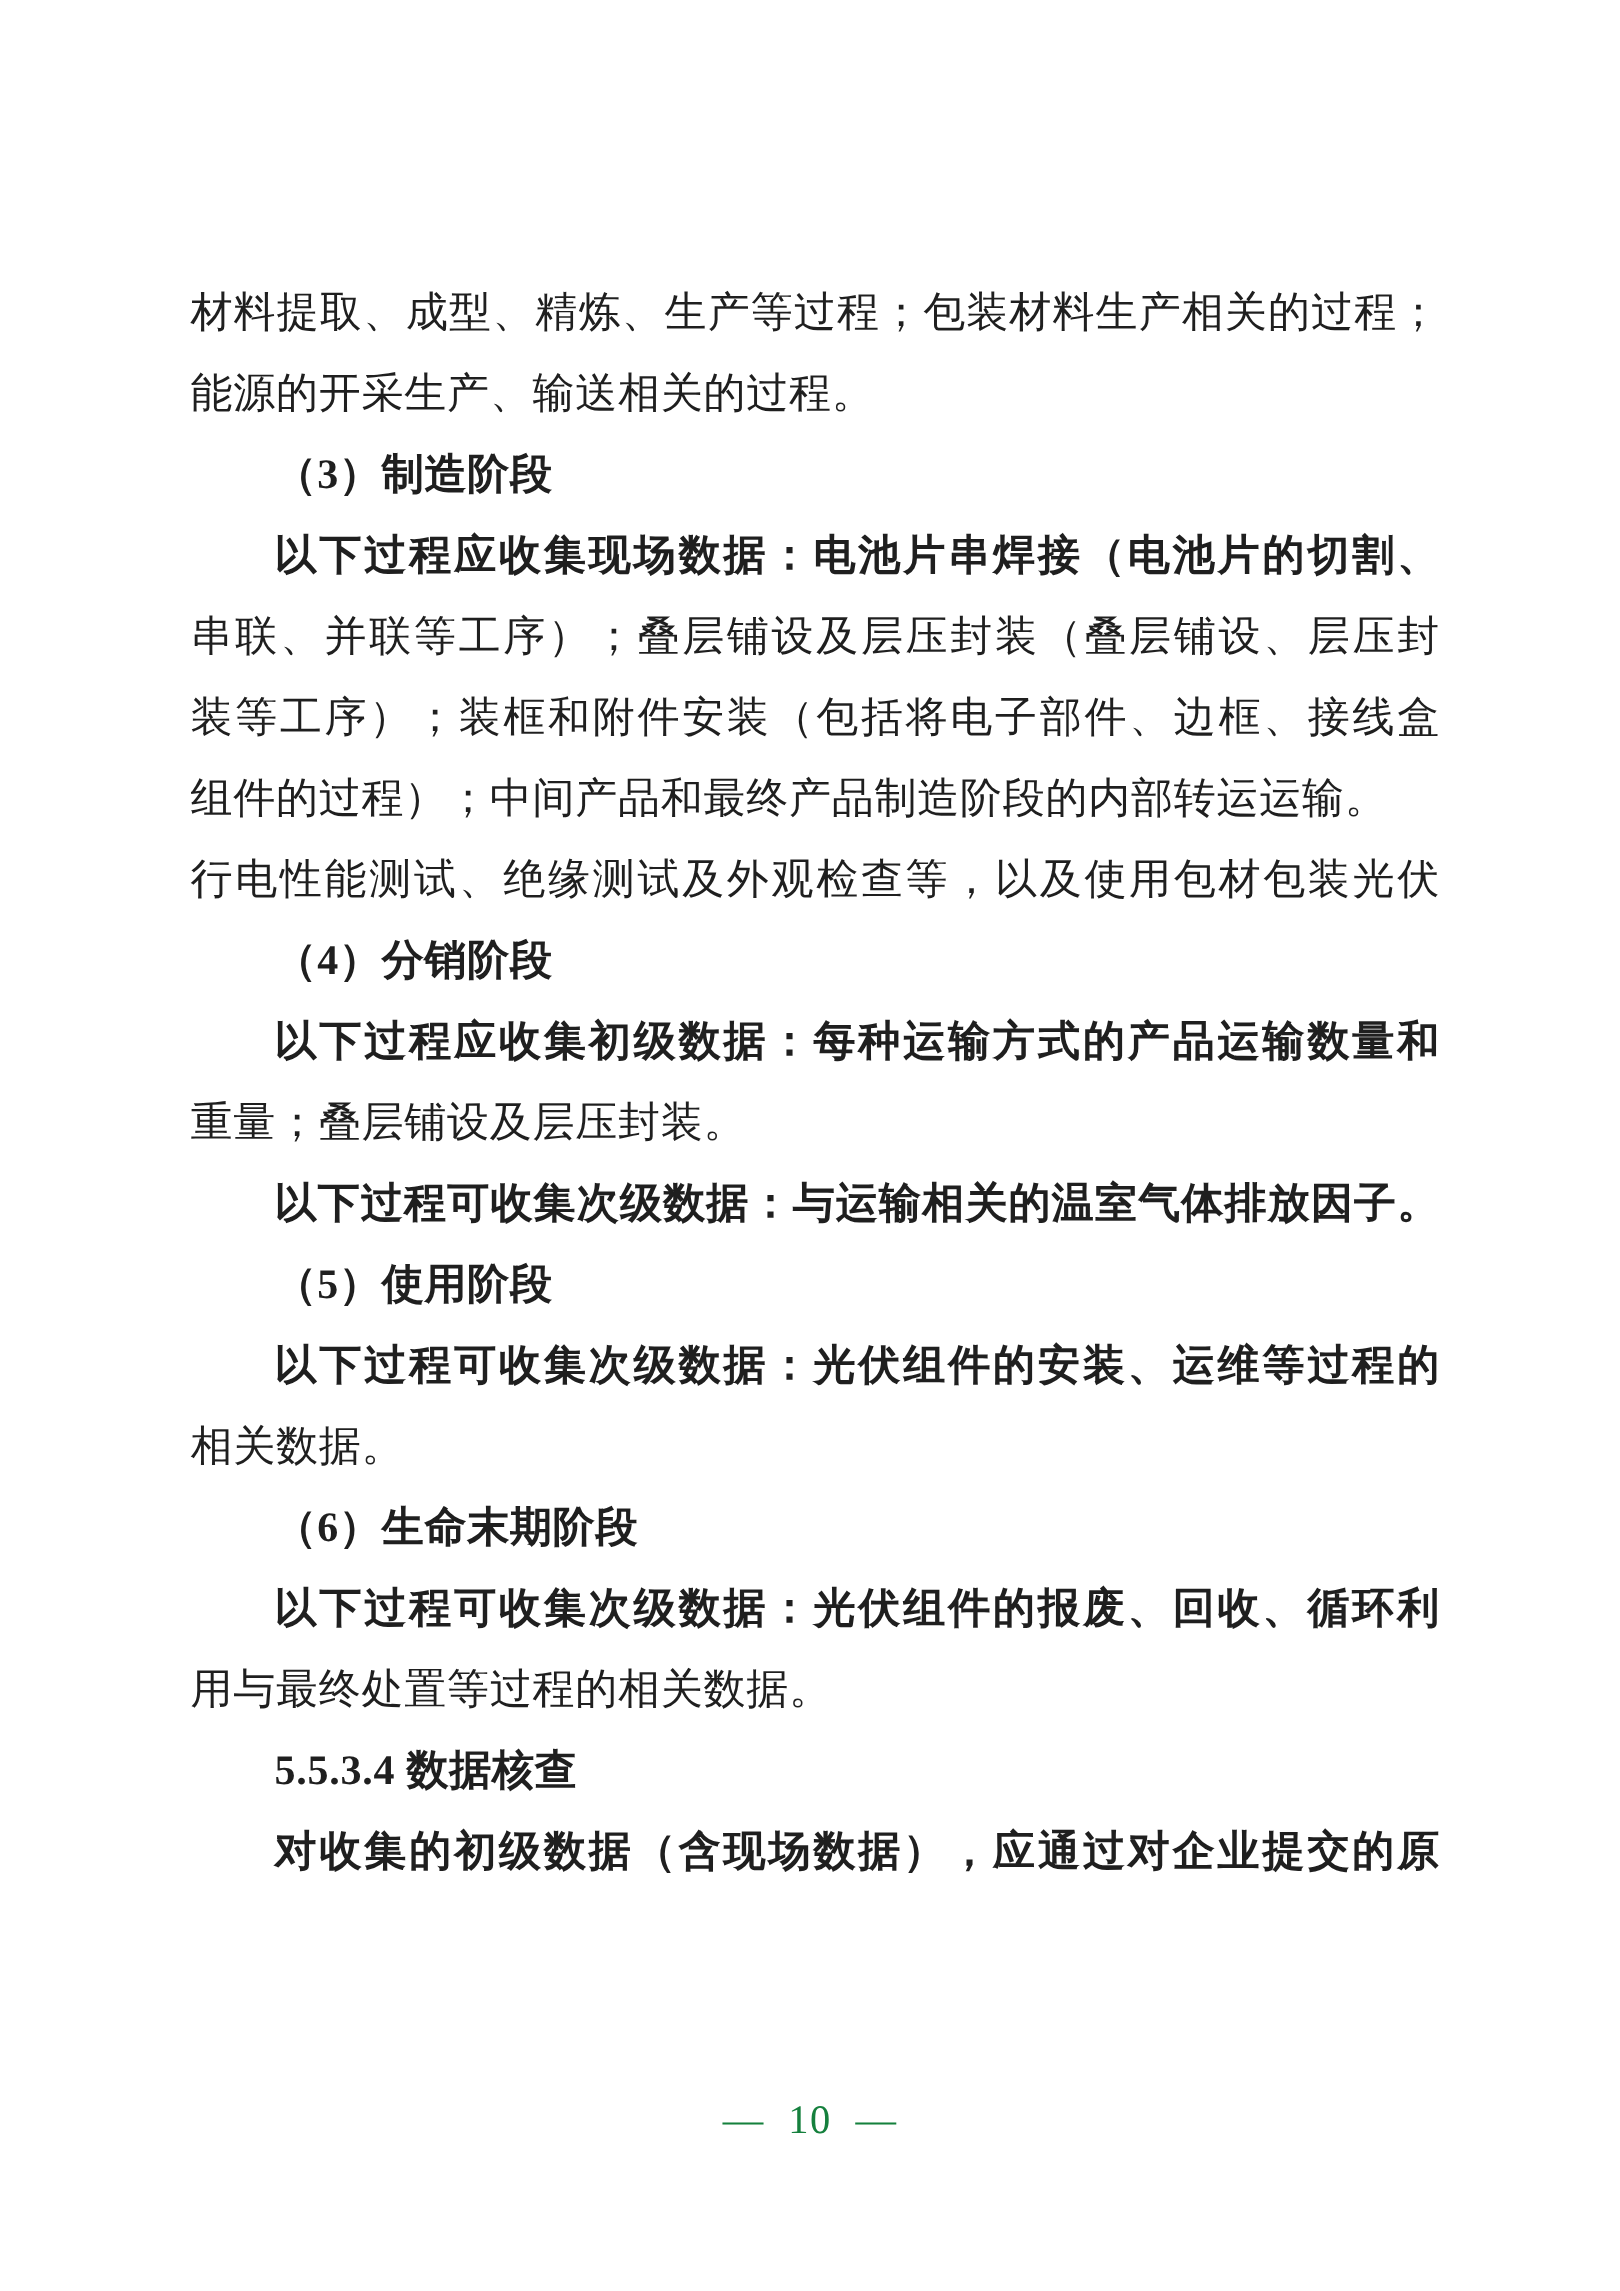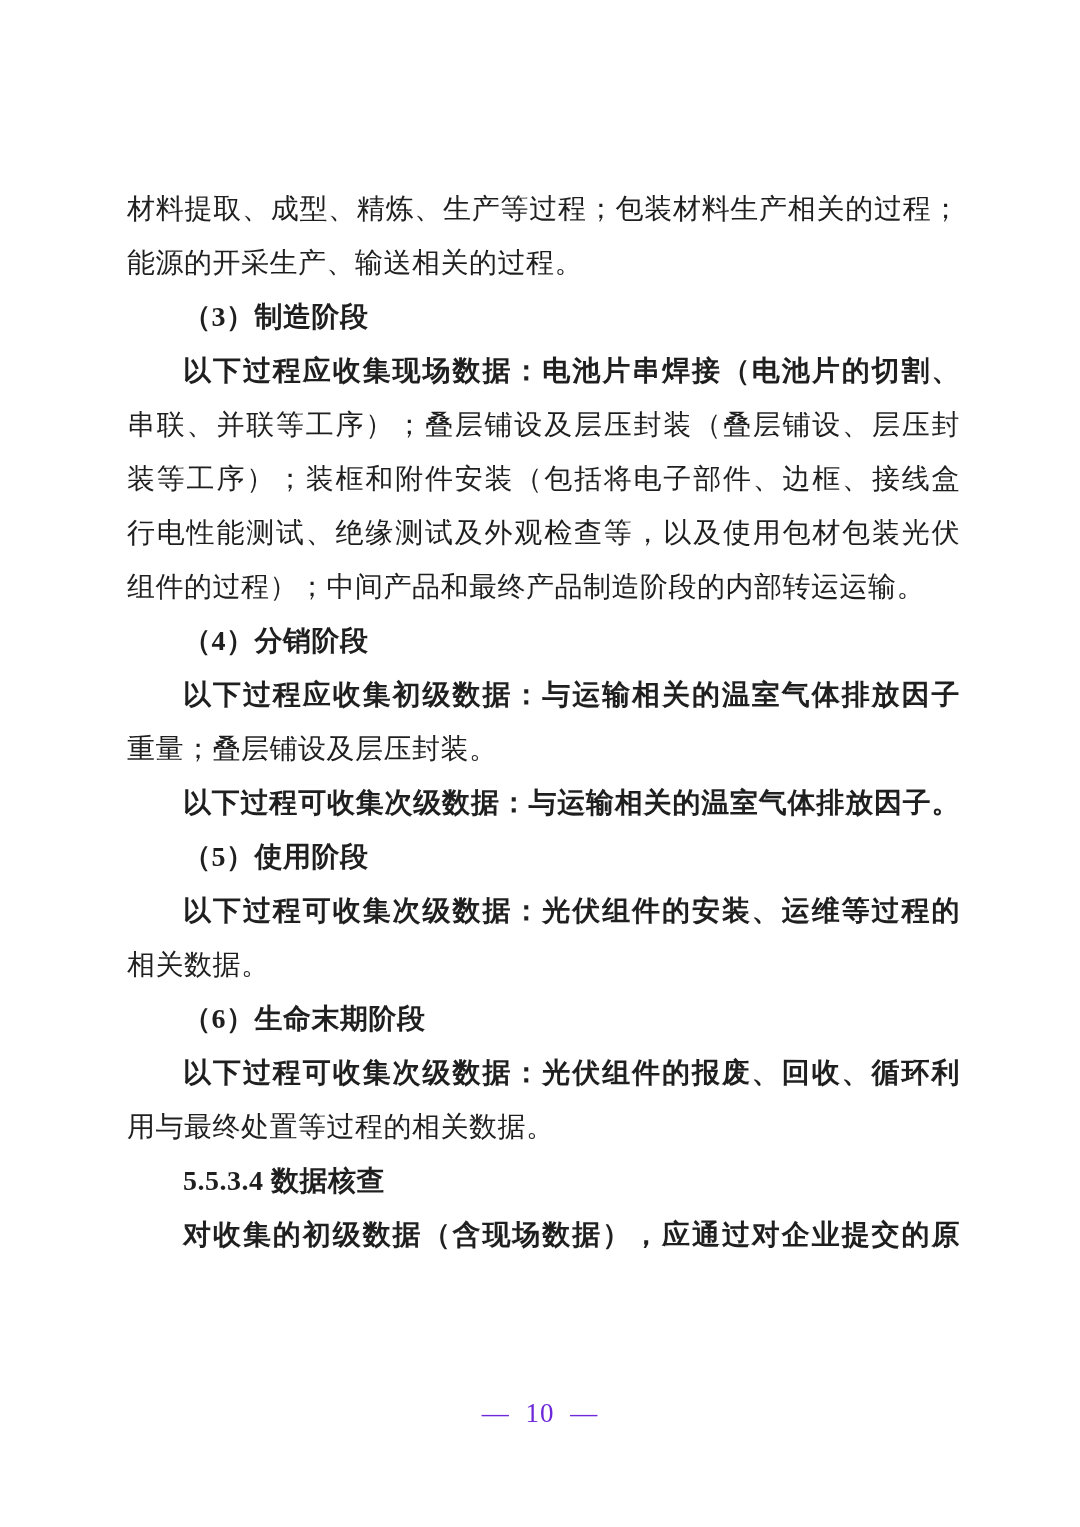--- a/index.html
+++ b/index.html
@@ -45,41 +45,41 @@
   }
   .footer {
     position: absolute;
     left: 0;
     top: 1398px;
     width: 1080px;
     text-align: center;
   }
   .footer .page-num {
     font-size: 27px;
-    color: #6d28d9;
+    color: #15803d;
     word-spacing: 8px;
     letter-spacing: 1px;
   }
 </style>
 </head>
 <body>
 
 <div class="page">
 
   <main class="body-text">
       <div class="line fill">材料提取、成型、精炼、生产等过程；包装材料生产相关的过程；</div>
       <div class="line">能源的开采生产、输送相关的过程。</div>
       <div class="line indent">（3）制造阶段</div>
       <div class="line indent fill">以下过程应收集现场数据：电池片串焊接（电池片的切割、</div>
       <div class="line fill">串联、并联等工序）；叠层铺设及层压封装（叠层铺设、层压封</div>
       <div class="line fill">装等工序）；装框和附件安装（包括将电子部件、边框、接线盒</div>
+      <div class="line">组件的过程）；中间产品和最终产品制造阶段的内部转运运输。</div>
       <div class="line fill">行电性能测试、绝缘测试及外观检查等，以及使用包材包装光伏</div>
-      <div class="line">组件的过程）；中间产品和最终产品制造阶段的内部转运运输。</div>
       <div class="line indent">（4）分销阶段</div>
-      <div class="line indent fill">以下过程应收集初级数据：与运输相关的温室气体排放因子</div>
+      <div class="line indent fill">以下过程应收集初级数据：每种运输方式的产品运输数量和</div>
       <div class="line">重量；叠层铺设及层压封装。</div>
       <div class="line indent fill">以下过程可收集次级数据：与运输相关的温室气体排放因子。</div>
       <div class="line indent">（5）使用阶段</div>
       <div class="line indent fill">以下过程可收集次级数据：光伏组件的安装、运维等过程的</div>
       <div class="line">相关数据。</div>
       <div class="line indent">（6）生命末期阶段</div>
       <div class="line indent fill">以下过程可收集次级数据：光伏组件的报废、回收、循环利</div>
       <div class="line">用与最终处置等过程的相关数据。</div>
       <div class="line indent">5.5.3.4 数据核查</div>
       <div class="line indent fill">对收集的初级数据（含现场数据），应通过对企业提交的原</div>

